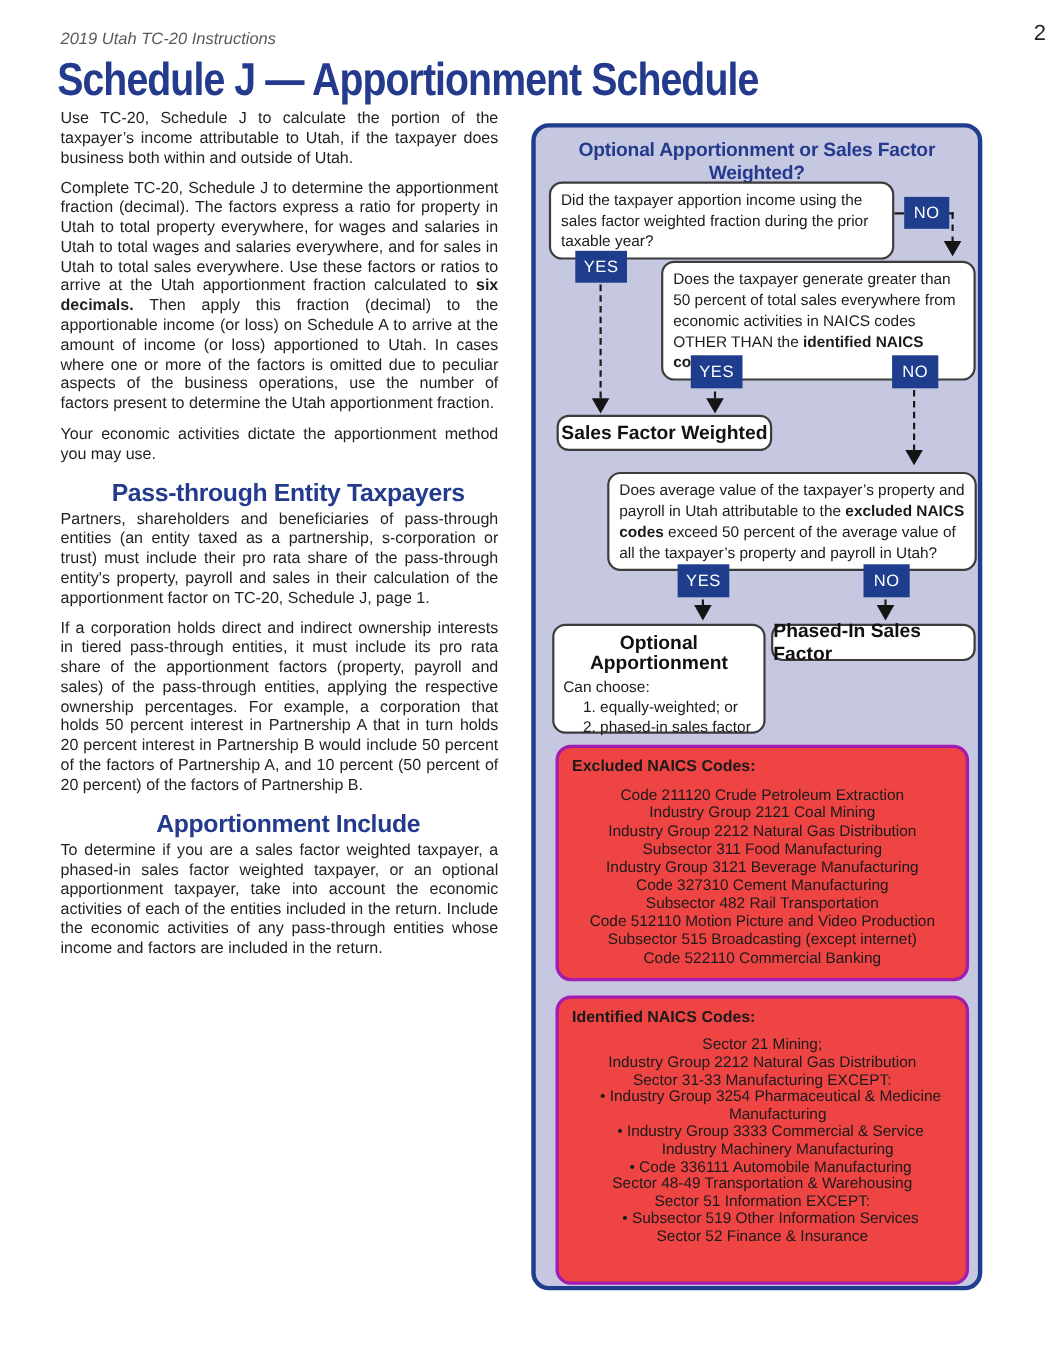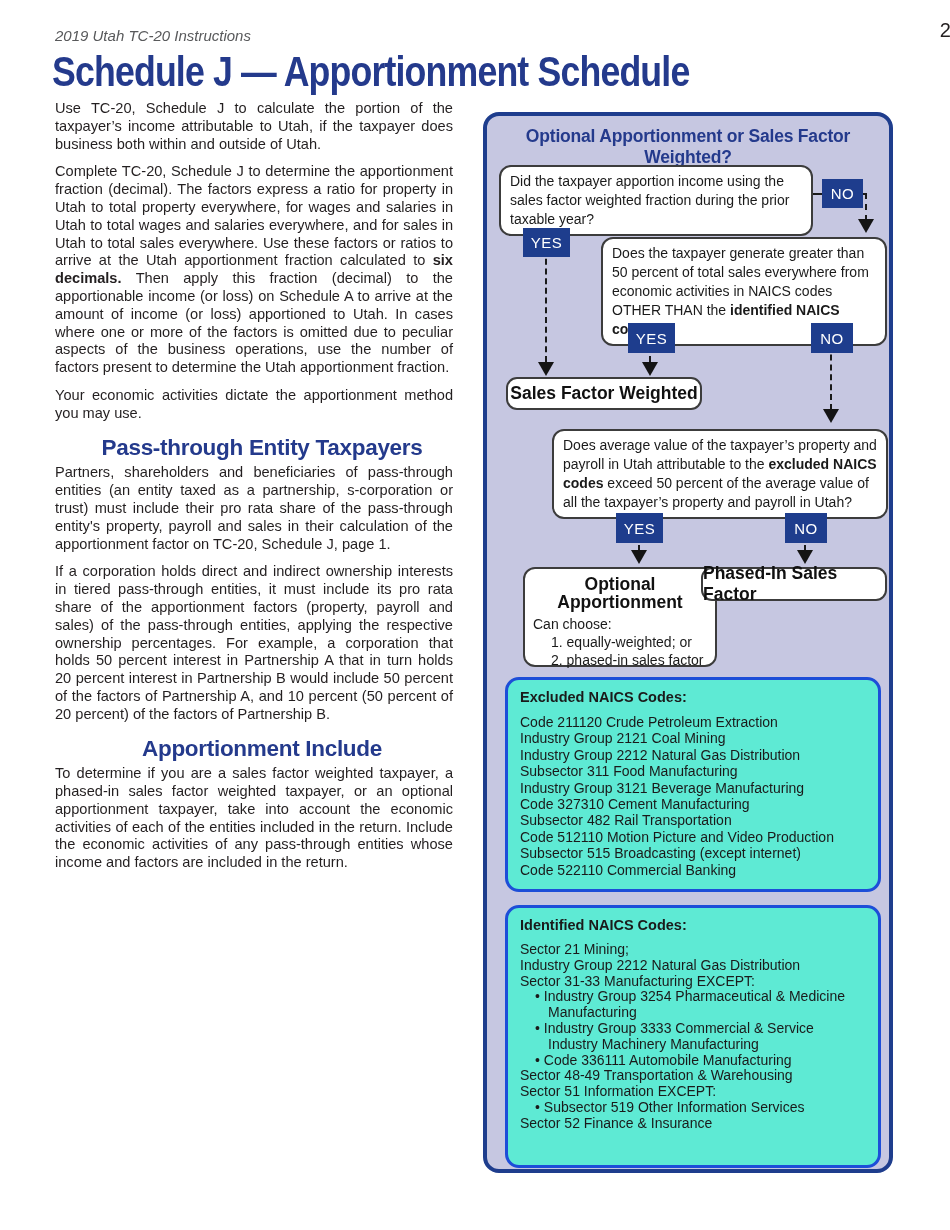--- a/index.html
+++ b/index.html
@@ -31,28 +31,28 @@
         border-radius:11px;display:flex;align-items:center;justify-content:center;
         font-size:17.5px;font-weight:bold;color:#111;}
   .badge{position:absolute;box-sizing:border-box;background:#1e3d8d;color:#fff;font-size:15px;
          display:flex;align-items:center;justify-content:center;letter-spacing:0.5px;}
   .vline{position:absolute;width:0;border-left:2px dashed #1a1a1a;}
   .hline{position:absolute;height:0;border-top:2px dashed #1a1a1a;}
   .arrow-down{position:absolute;width:0;height:0;border-left:8px solid transparent;
               border-right:8px solid transparent;border-top:14px solid #141414;}
 
   .oa-box{position:absolute;box-sizing:border-box;background:#fff;border:2px solid #3c3c3c;
-          border-radius:12px;padding:6px 8px;font-size:14px;line-height:18px;color:#1a1a1a;margin-left:21px;}
+          border-radius:12px;padding:6px 8px;font-size:14px;line-height:18px;color:#1a1a1a;}
   .oa-title{font-size:17.5px;font-weight:bold;text-align:center;margin-bottom:4px;color:#111;}
   .oa-option{padding-left:18px;}
 
-  .nbox{position:absolute;box-sizing:border-box;background:#5eead4;border:3px solid #1d4ed8;
+  .nbox{position:absolute;box-sizing:border-box;background:#ef4444;border:3px solid #a21caf;
         border-radius:14px;padding:9px 12px;font-size:14px;color:#1a1a1a;text-align:left;}
   .nbox-heading{font-weight:bold;font-size:14.5px;margin-bottom:9px;}
-  .n-item{line-height:16.4px;}
+  .n-item{line-height:16.4px;text-align:center;}
   .nbox.tight .n-item{line-height:15.8px;}
   .n-item.bullet{padding-left:28px;text-indent:-13px;}
   .n-item.bullet::before{content:"• ";}
 </style>
 </head>
 <body>
 
 <div class="page">
 
   <div class="running-header">2019 Utah TC-20 Instructions</div>

